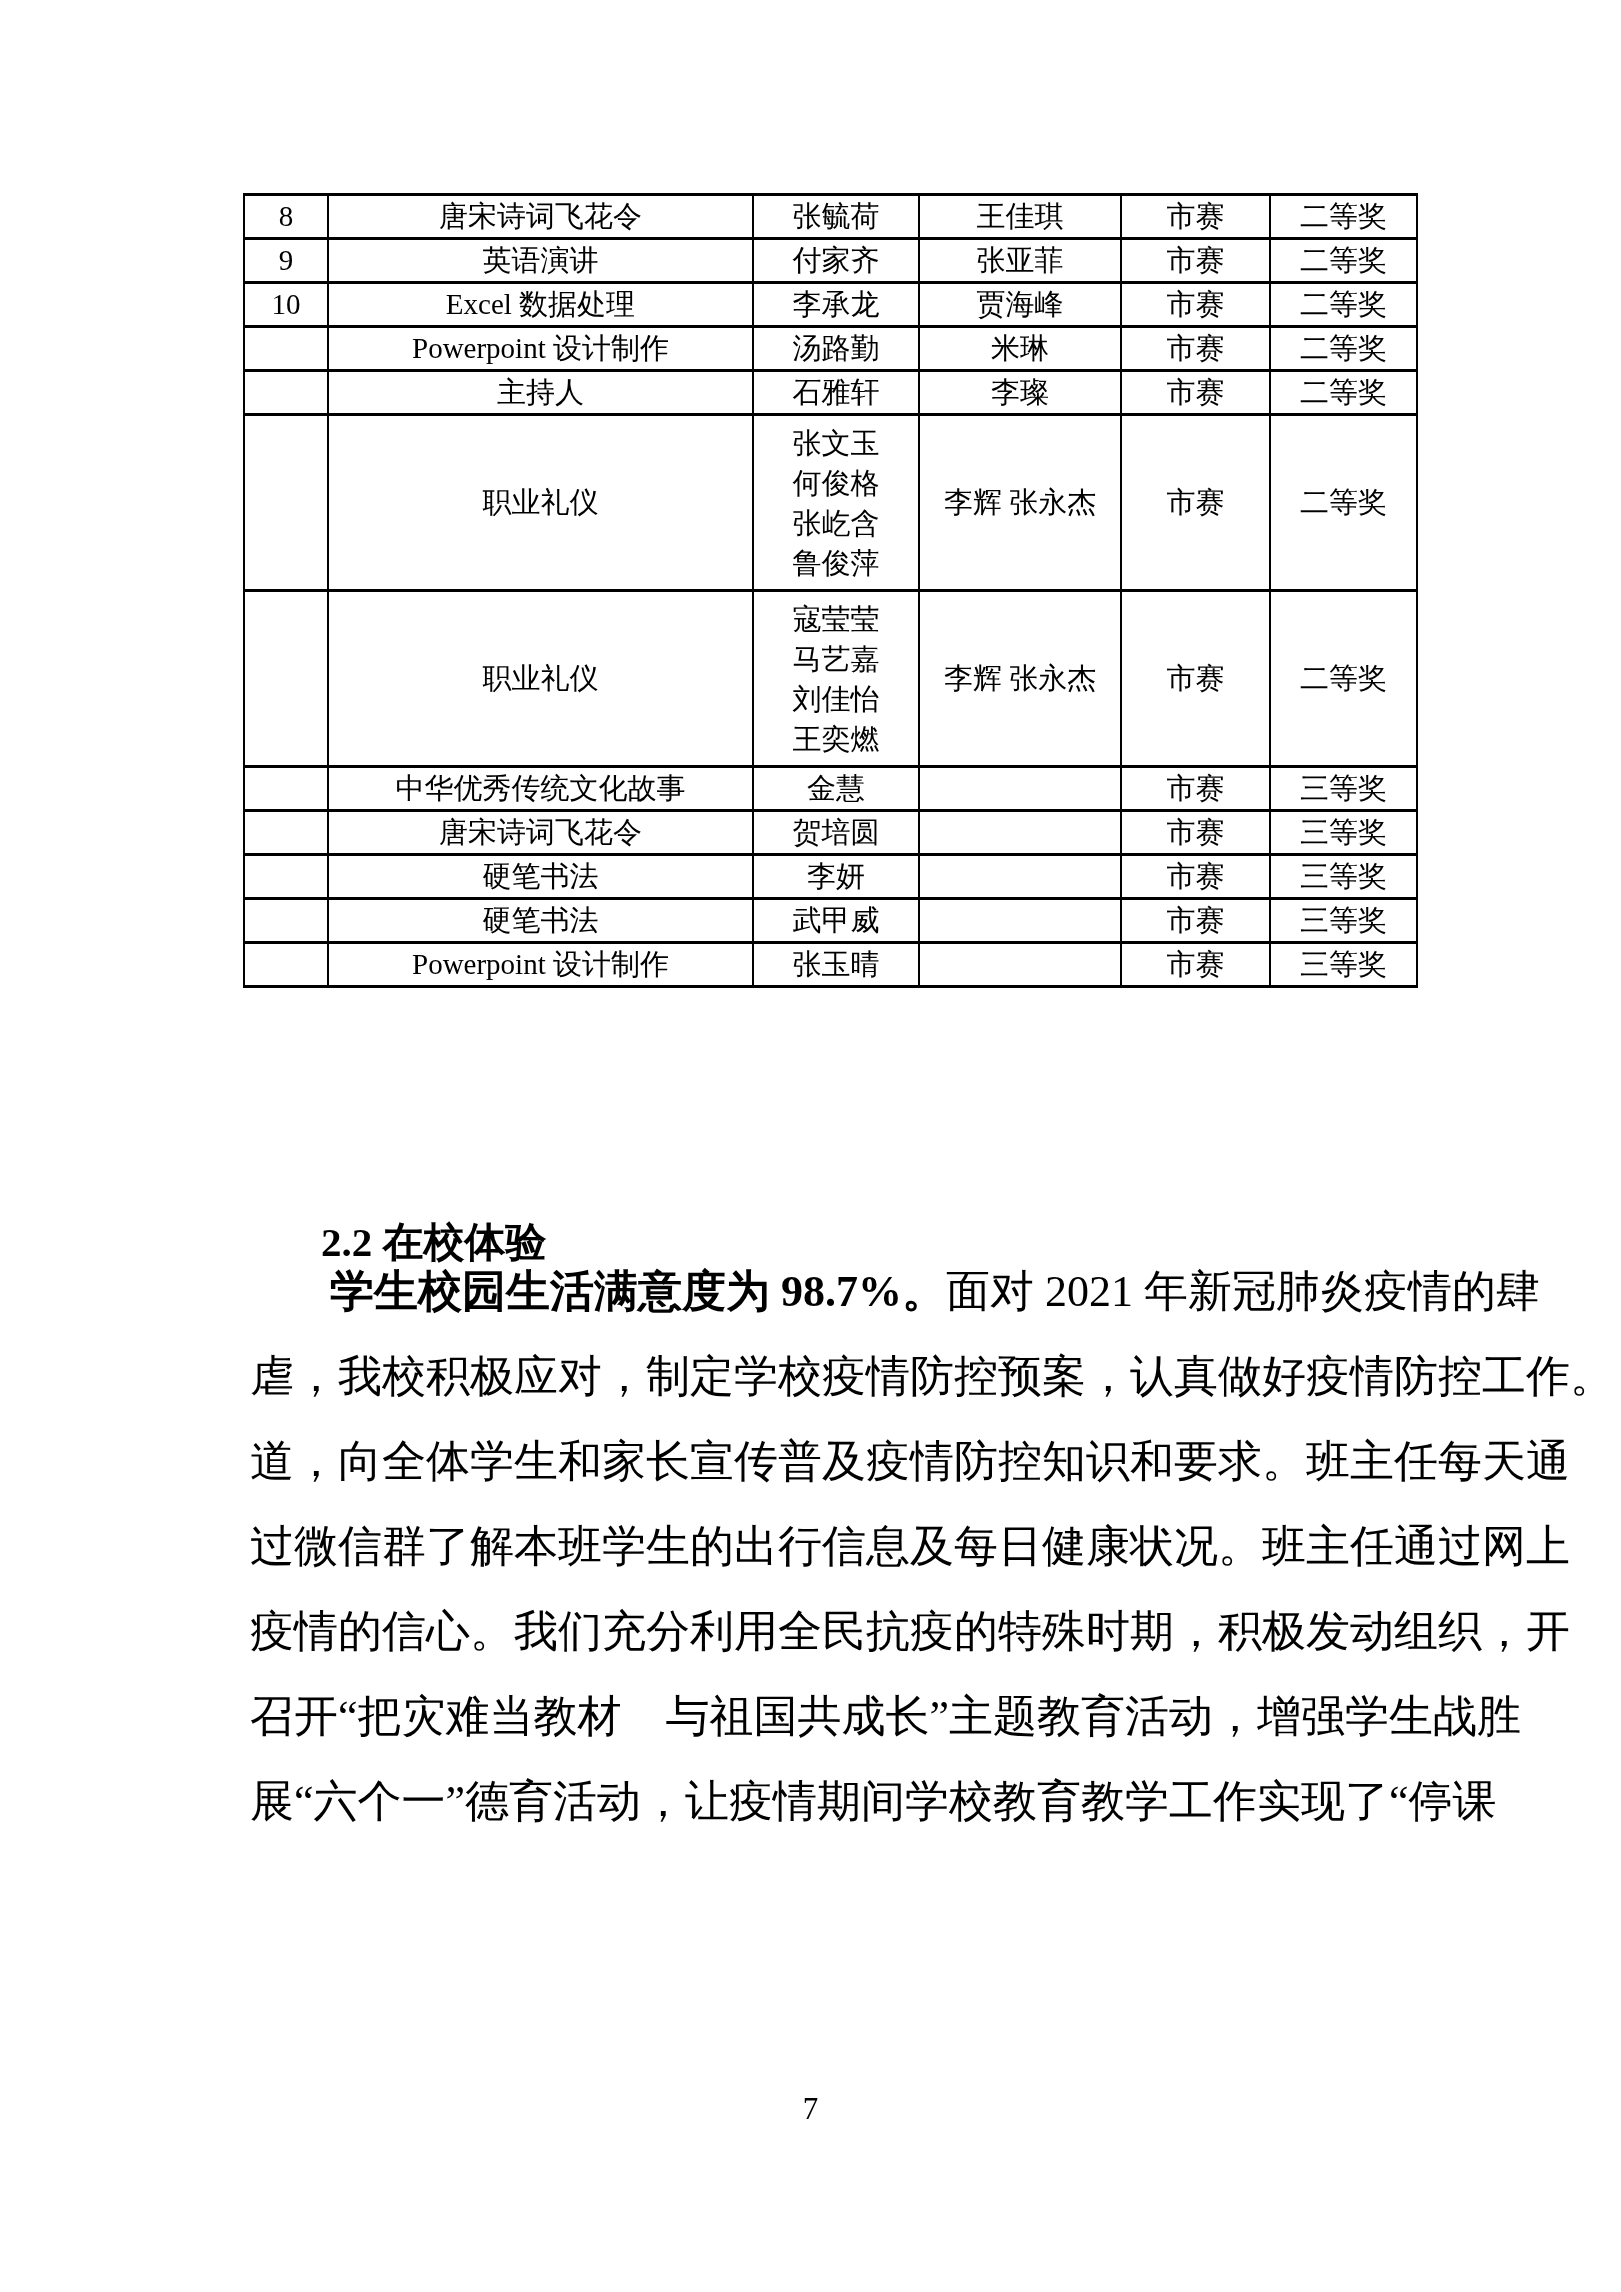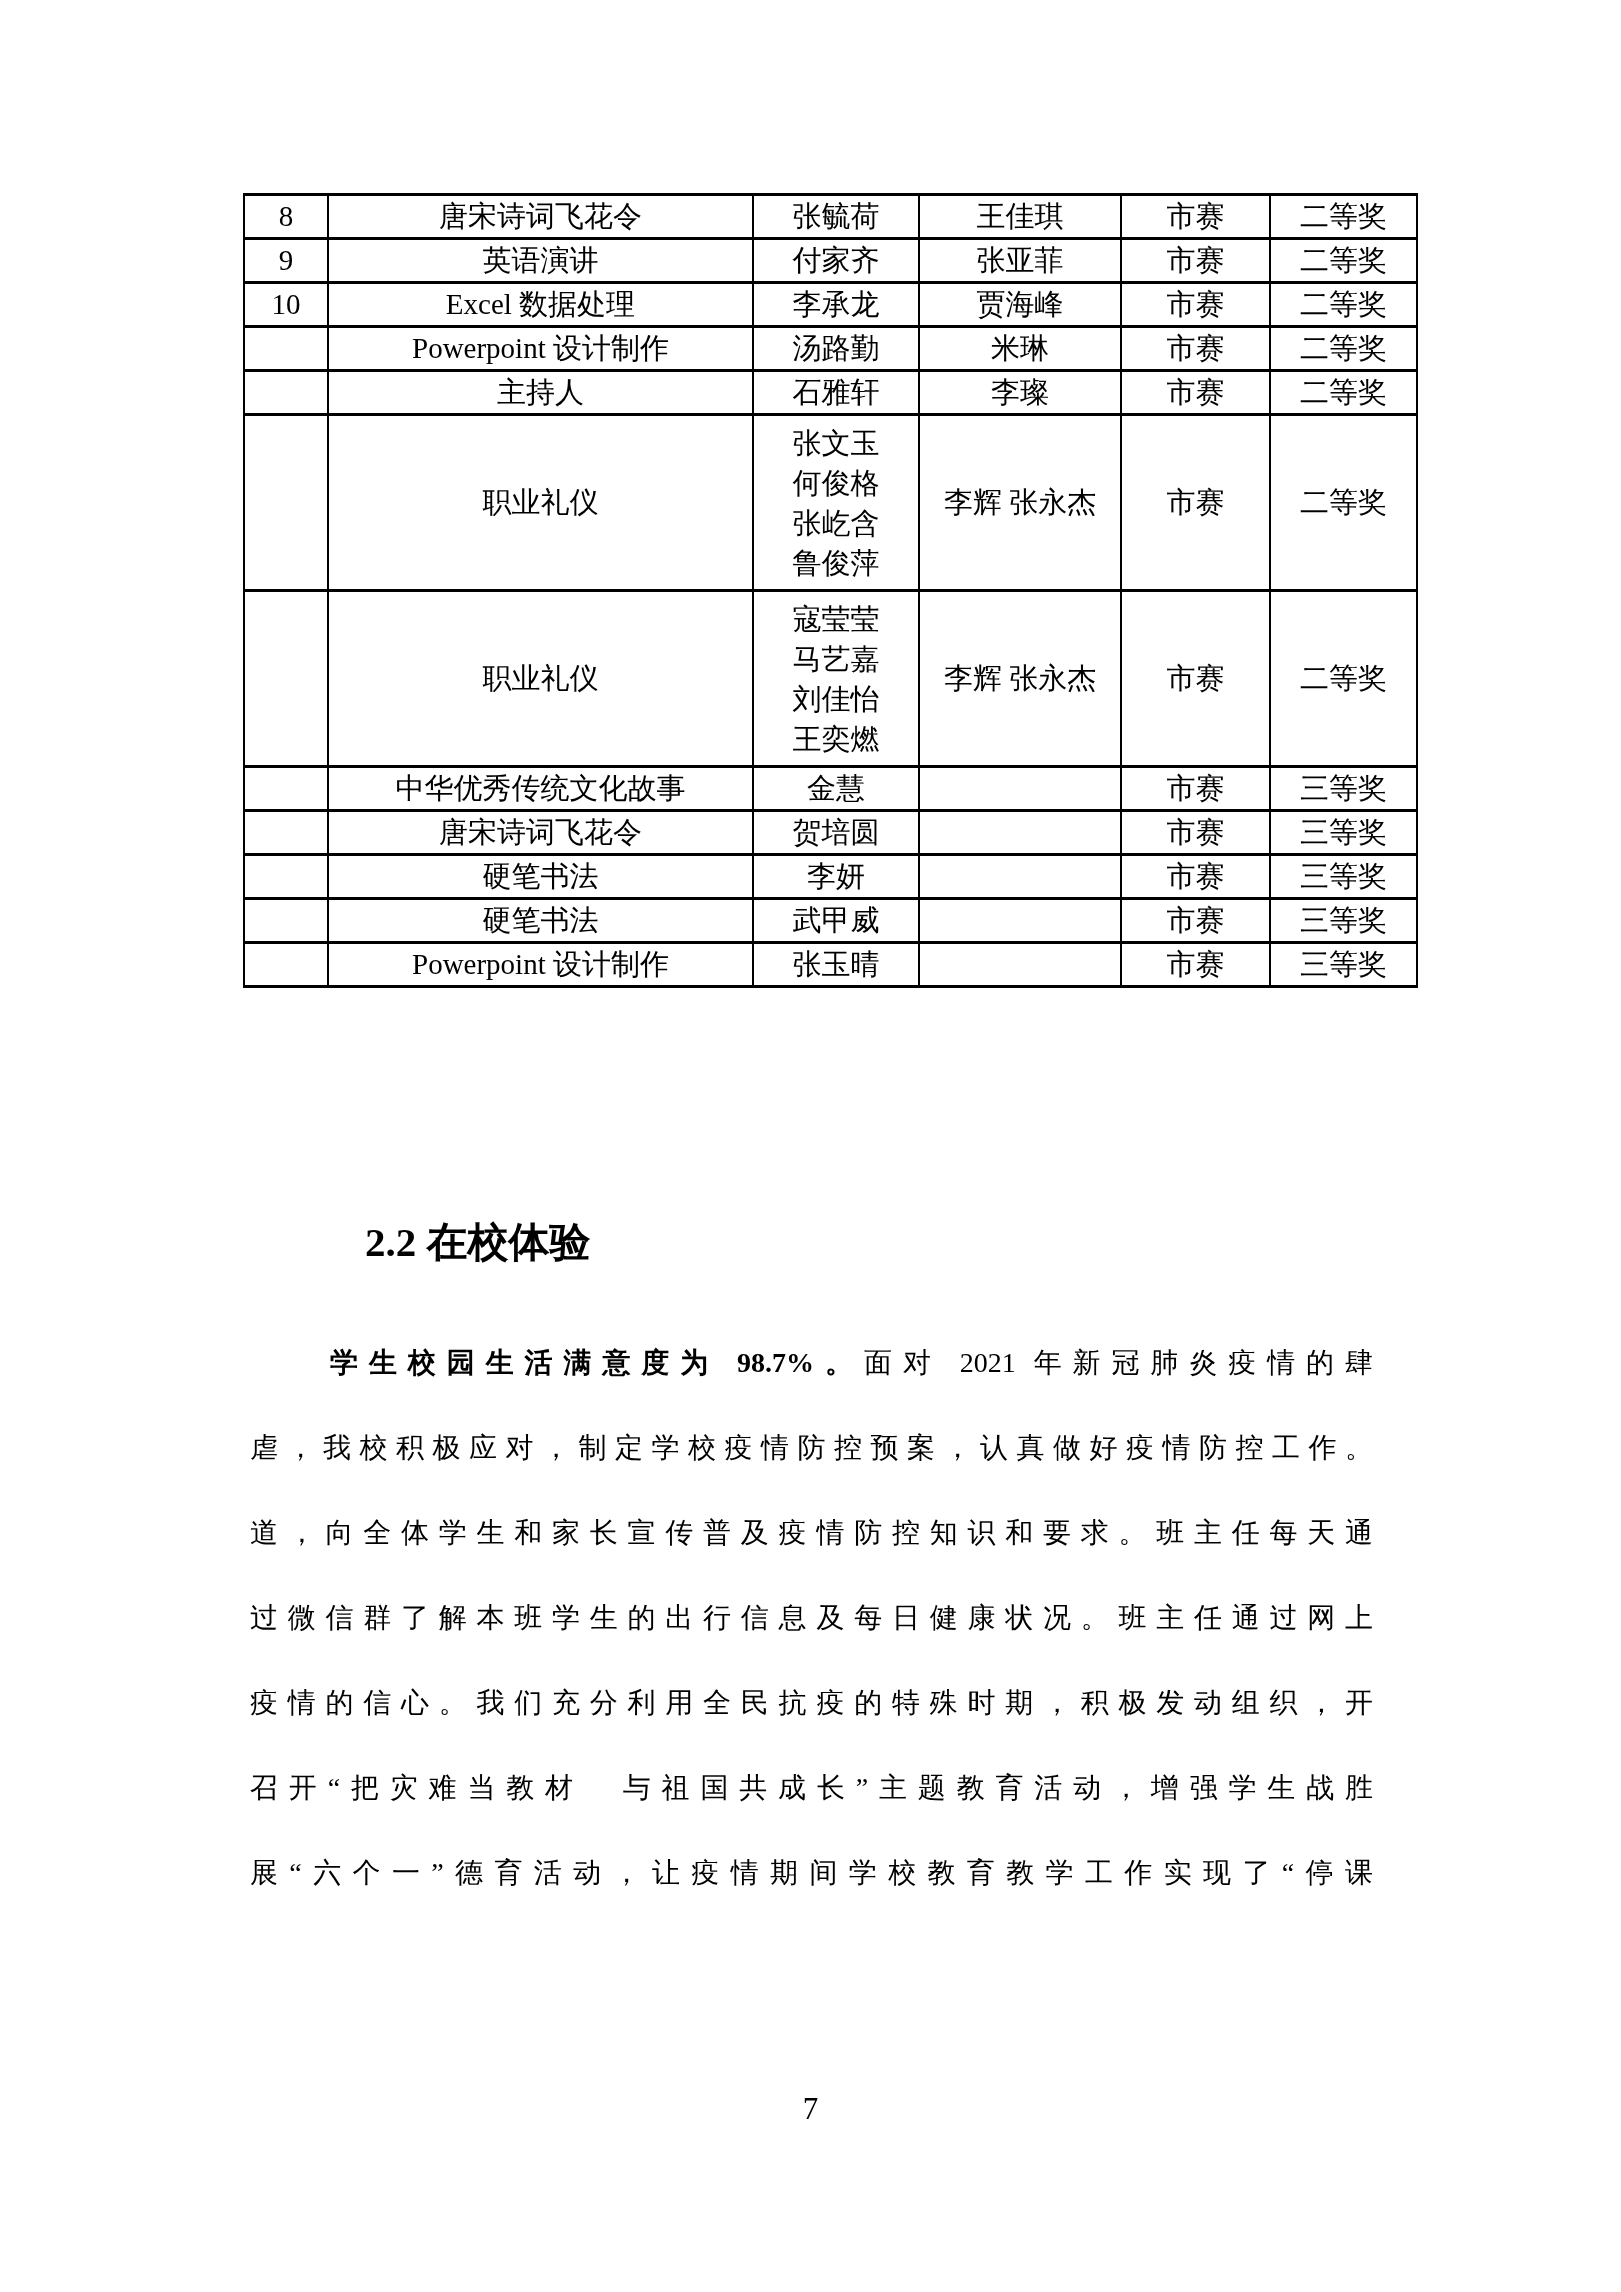--- a/index.html
+++ b/index.html
@@ -23,26 +23,25 @@
     white-space:nowrap;
   }
   tr.r  { height:44px; }
   tr.rt { height:176px; }
   .stu  { height:40px; line-height:40px; }
 
   .heading {
     position:absolute; left:321px; top:1215px;
     font-size:41px; line-height:55px; font-weight:bold;
     white-space:nowrap;
-    margin-left:44px;
   }
 
   .para {
-    position:absolute; left:250px; top:1320px; width:1123px;
-    font-size:28px;
+    position:absolute; left:250px; top:1249px; width:1123px;
+    font-size:44px;
   }
   .pline {
     height:85px; line-height:85px; white-space:nowrap;
     text-align:justify; text-align-last:justify; text-justify:inter-character;
   }
   .pline.last { text-align-last:left; }
   .pline.first { text-indent:80px; }
   .b { font-weight:bold; }
 
   .pagenum {

